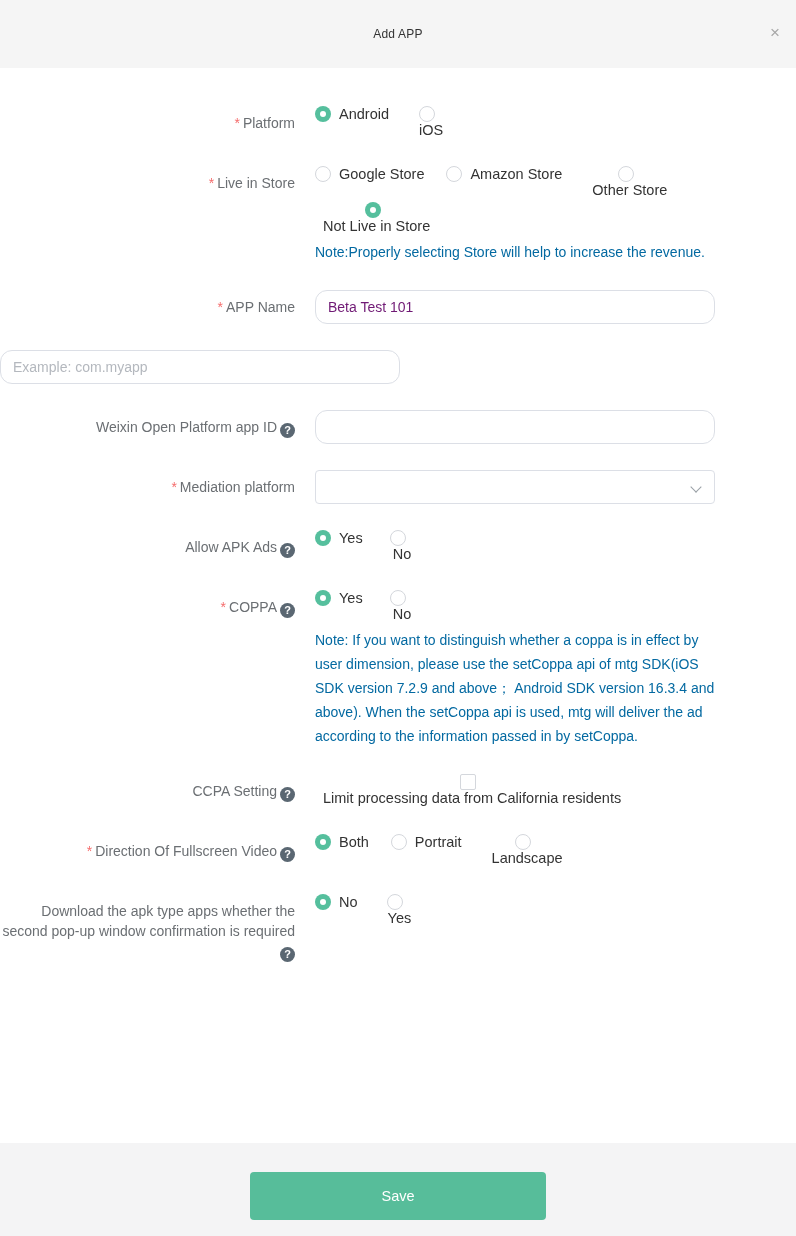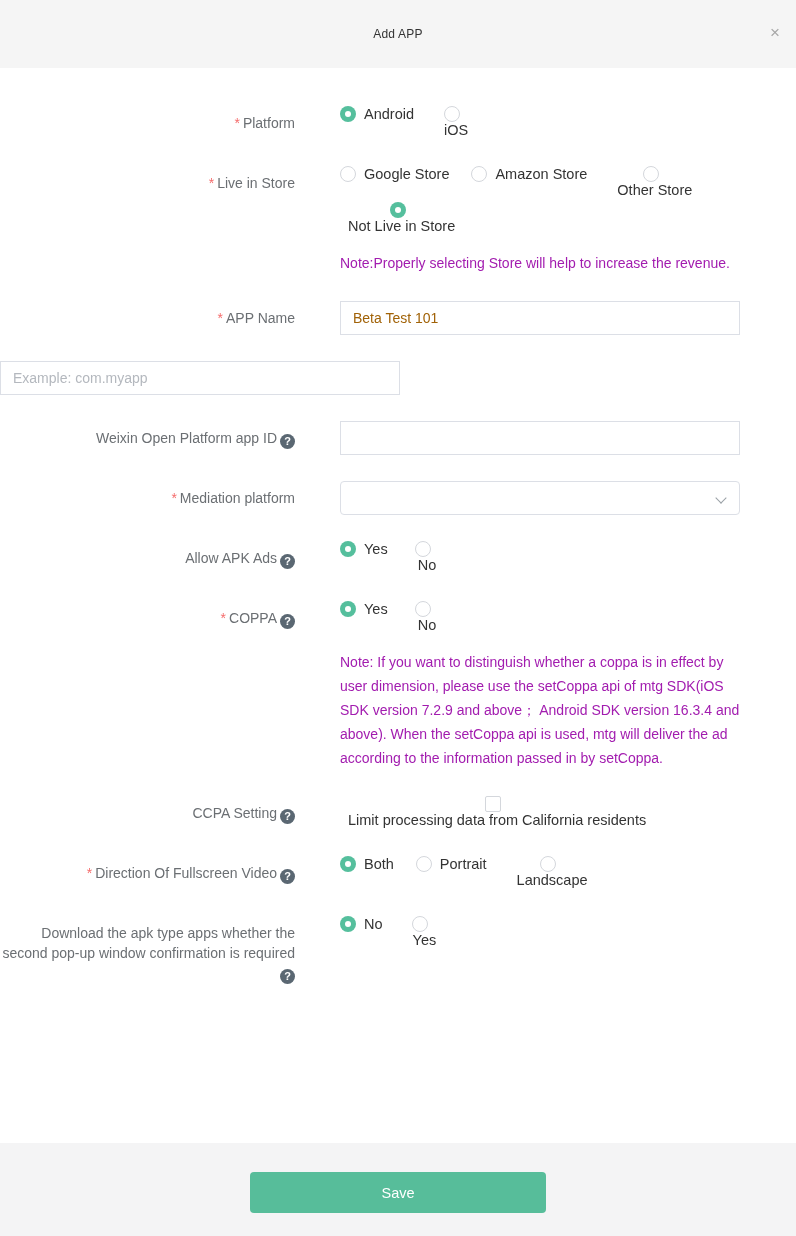--- a/index.html
+++ b/index.html
@@ -19,21 +19,21 @@
   }
   .hdr-title { font-size:12px; font-weight:400; color:#333; letter-spacing:.2px; }
   .hdr-close {
     position:absolute; right:16px; top:24px;
     font-size:17px; color:#a8a8a8; line-height:1; cursor:pointer;
     font-weight:400;
   }
 
   
   .main { flex:1 1 auto; padding-top:38px; }
-  .row { display:flex; align-items:flex-start; margin-bottom:26px;gap:25px; }
+  .row { display:flex; align-items:flex-start; margin-bottom:26px; }
   .row.gap-lg { margin-bottom:86px; }
   .lcell {
     flex:0 0 315px; width:315px; text-align:right; padding-right:20px;
     padding-top:7px; line-height:20px; font-size:14px; color:#6b6f73;
   }
   .req { color:#f56c6c; margin-right:3px; font-size:14px; }
   .q {
     display:inline-block; width:15px; height:15px; border-radius:50%;
     background:#5a6772; color:#fff; font-size:11px; line-height:15px;
     text-align:center; font-weight:bold; margin-left:3px; vertical-align:-2px;
@@ -54,43 +54,43 @@
     background:#fff; left:5px; top:5px;
   }
   .opt-label { margin-left:8px; font-size:14.5px; color:#333; }
   .cb {
     width:16px; height:16px; border:1px solid #d4d7dc; border-radius:2px;
     background:#fff; flex:0 0 16px; cursor:pointer;
   }
 
   
   .tinput {
-    width:400px; height:34px; border:1px solid #dcdfe6; border-radius:0;
-    padding:0 12px; font-size:14px; color:#a16207; outline:none;
+    width:400px; height:34px; border:1px solid #dcdfe6; border-radius:12px;
+    padding:0 12px; font-size:14px; color:#701a75; outline:none;
     font-family:"Liberation Sans","DejaVu Sans",sans-serif; background:#fff;
   }
   .tinput::placeholder { color:#b4b8be; }
   .sel {
     width:400px; height:34px; border:1px solid #dcdfe6; border-radius:4px;
     background:#fff; position:relative; cursor:pointer;
   }
   .sel .chev {
     position:absolute; right:14px; top:12px; width:8px; height:8px;
     border-right:1.5px solid #9aa0a6; border-bottom:1.5px solid #9aa0a6;
     transform:rotate(45deg);
   }
 
   
-  .note { width:400px; font-size:14px; line-height:24px; color:#a21caf; margin-top:15px; }
+  .note { width:400px; font-size:14px; line-height:24px; color:#0369a1; margin-top:4px; }
   .sub-line { margin-top:2px; }
 
   
   .ftr { flex:0 0 93px; background:#f4f4f5; display:flex; justify-content:center; padding-top:29px; }
   .save-btn {
-    width:296px; height:41px; background:#57bd9a; border:none; border-radius:4px;
+    width:296px; height:48px; background:#57bd9a; border:none; border-radius:4px;
     color:#fff; font-size:14.5px; font-weight:500; cursor:pointer;
     font-family:"Liberation Sans","DejaVu Sans",sans-serif;
   }
 </style>
 </head>
 <body>
 
 <div class="modal">
 
   <div class="hdr">

